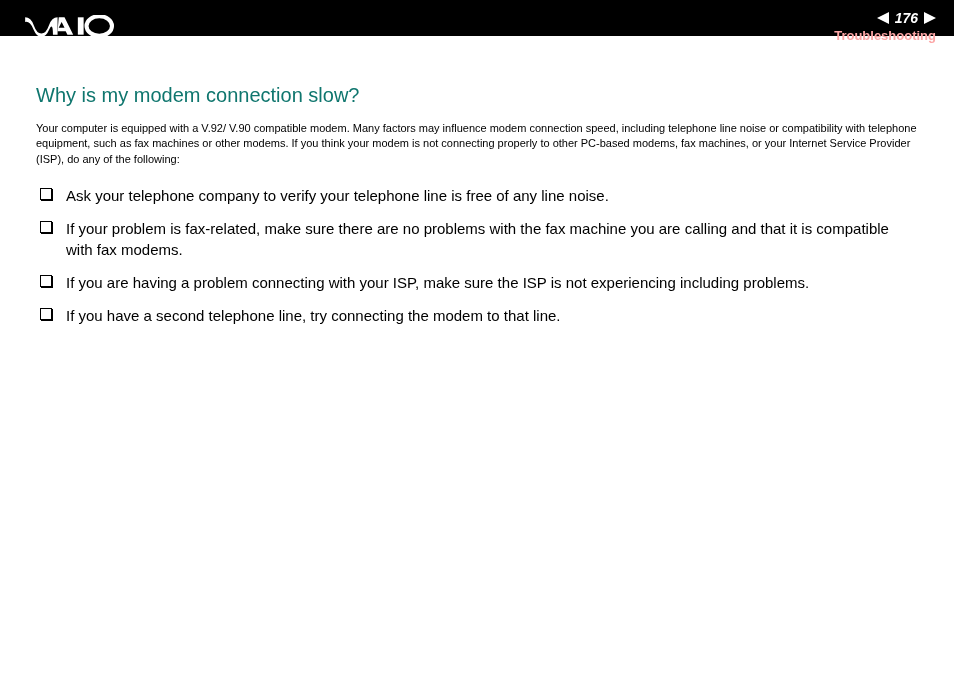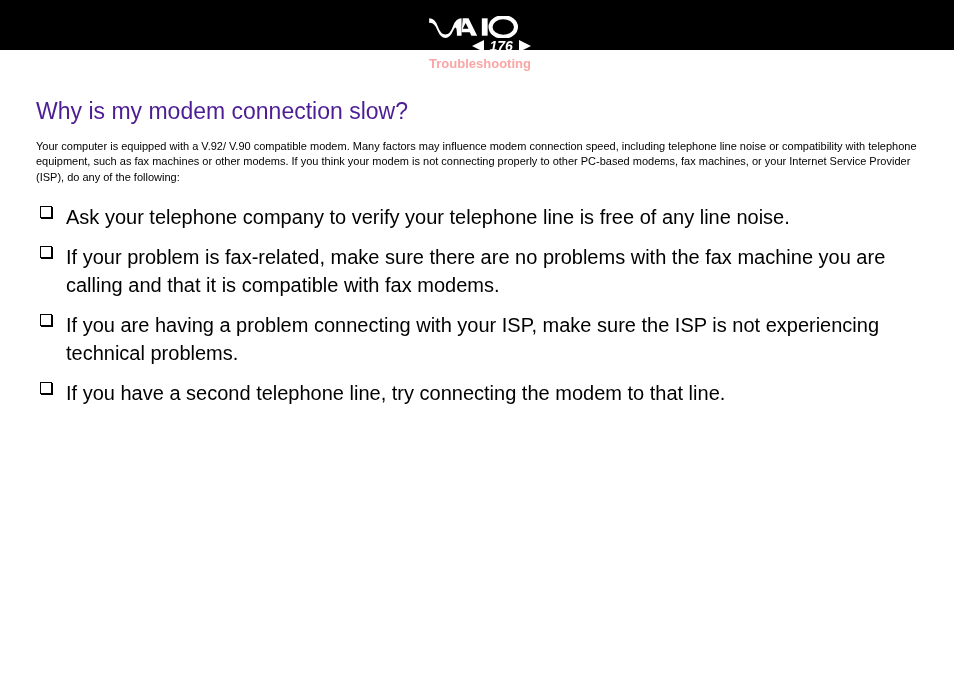--- a/index.html
+++ b/index.html
@@ -6,28 +6,27 @@
     html, body {
       width: 954px;
       height: 674px;
       font-family: Arial, Helvetica, sans-serif;
       background: #ffffff;
       color: #000000;
       overflow: hidden;
     }
     .header {
       width: 100%;
-      height: 50px;
+      height: 36px;
       background: #000000;
       display: flex;
       justify-content: space-between;
       align-items: center;
       padding: 16px 18px 0 24px;
       position: relative;
-      flex-direction: column;
     }
     .logo {
       display: flex;
       align-items: center;
     }
     .logo svg {
       height: 22px;
       width: auto;
       fill: #ffffff;
     }
@@ -65,40 +64,40 @@
     .section-label {
       color: #fca5a5;
       font-size: 13px;
       font-weight: bold;
     }
     .content {
       padding: 48px 36px 0 36px;
       width: 100%;
     }
     .title {
-      color: #4c1d95;
-      font-size: 23px;
+      color: #0f766e;
+      font-size: 20px;
       font-weight: 400;
       margin-bottom: 14px;
     }
     .paragraph {
       font-size: 11px;
       line-height: 1.4;
       color: #000000;
       margin-bottom: 18px;
     }
     .bullets {
       list-style: none;
       padding: 0;
     }
     .bullets li {
       display: flex;
       align-items: flex-start;
       gap: 14px;
-      font-size: 20px;
+      font-size: 15px;
       line-height: 1.4;
       color: #000000;
       margin-bottom: 12px;
       padding-left: 4px;
     }
     .bullet-box {
       display: inline-block;
       width: 12px;
       height: 12px;
       border: 1.5px solid #000000;
@@ -139,20 +138,20 @@
     <li>
       <span class="bullet-box"></span>
       <span class="bullet-text">Ask your telephone company to verify your telephone line is free of any line noise.</span>
     </li>
     <li>
       <span class="bullet-box"></span>
       <span class="bullet-text">If your problem is fax-related, make sure there are no problems with the fax machine you are calling and that it is compatible with fax modems.</span>
     </li>
     <li>
       <span class="bullet-box"></span>
-      <span class="bullet-text">If you are having a problem connecting with your ISP, make sure the ISP is not experiencing technical problems.</span>
+      <span class="bullet-text">If you are having a problem connecting with your ISP, make sure the ISP is not experiencing including problems.</span>
     </li>
     <li>
       <span class="bullet-box"></span>
       <span class="bullet-text">If you have a second telephone line, try connecting the modem to that line.</span>
     </li>
   </ul>
 </div>
 
 </body></html>

